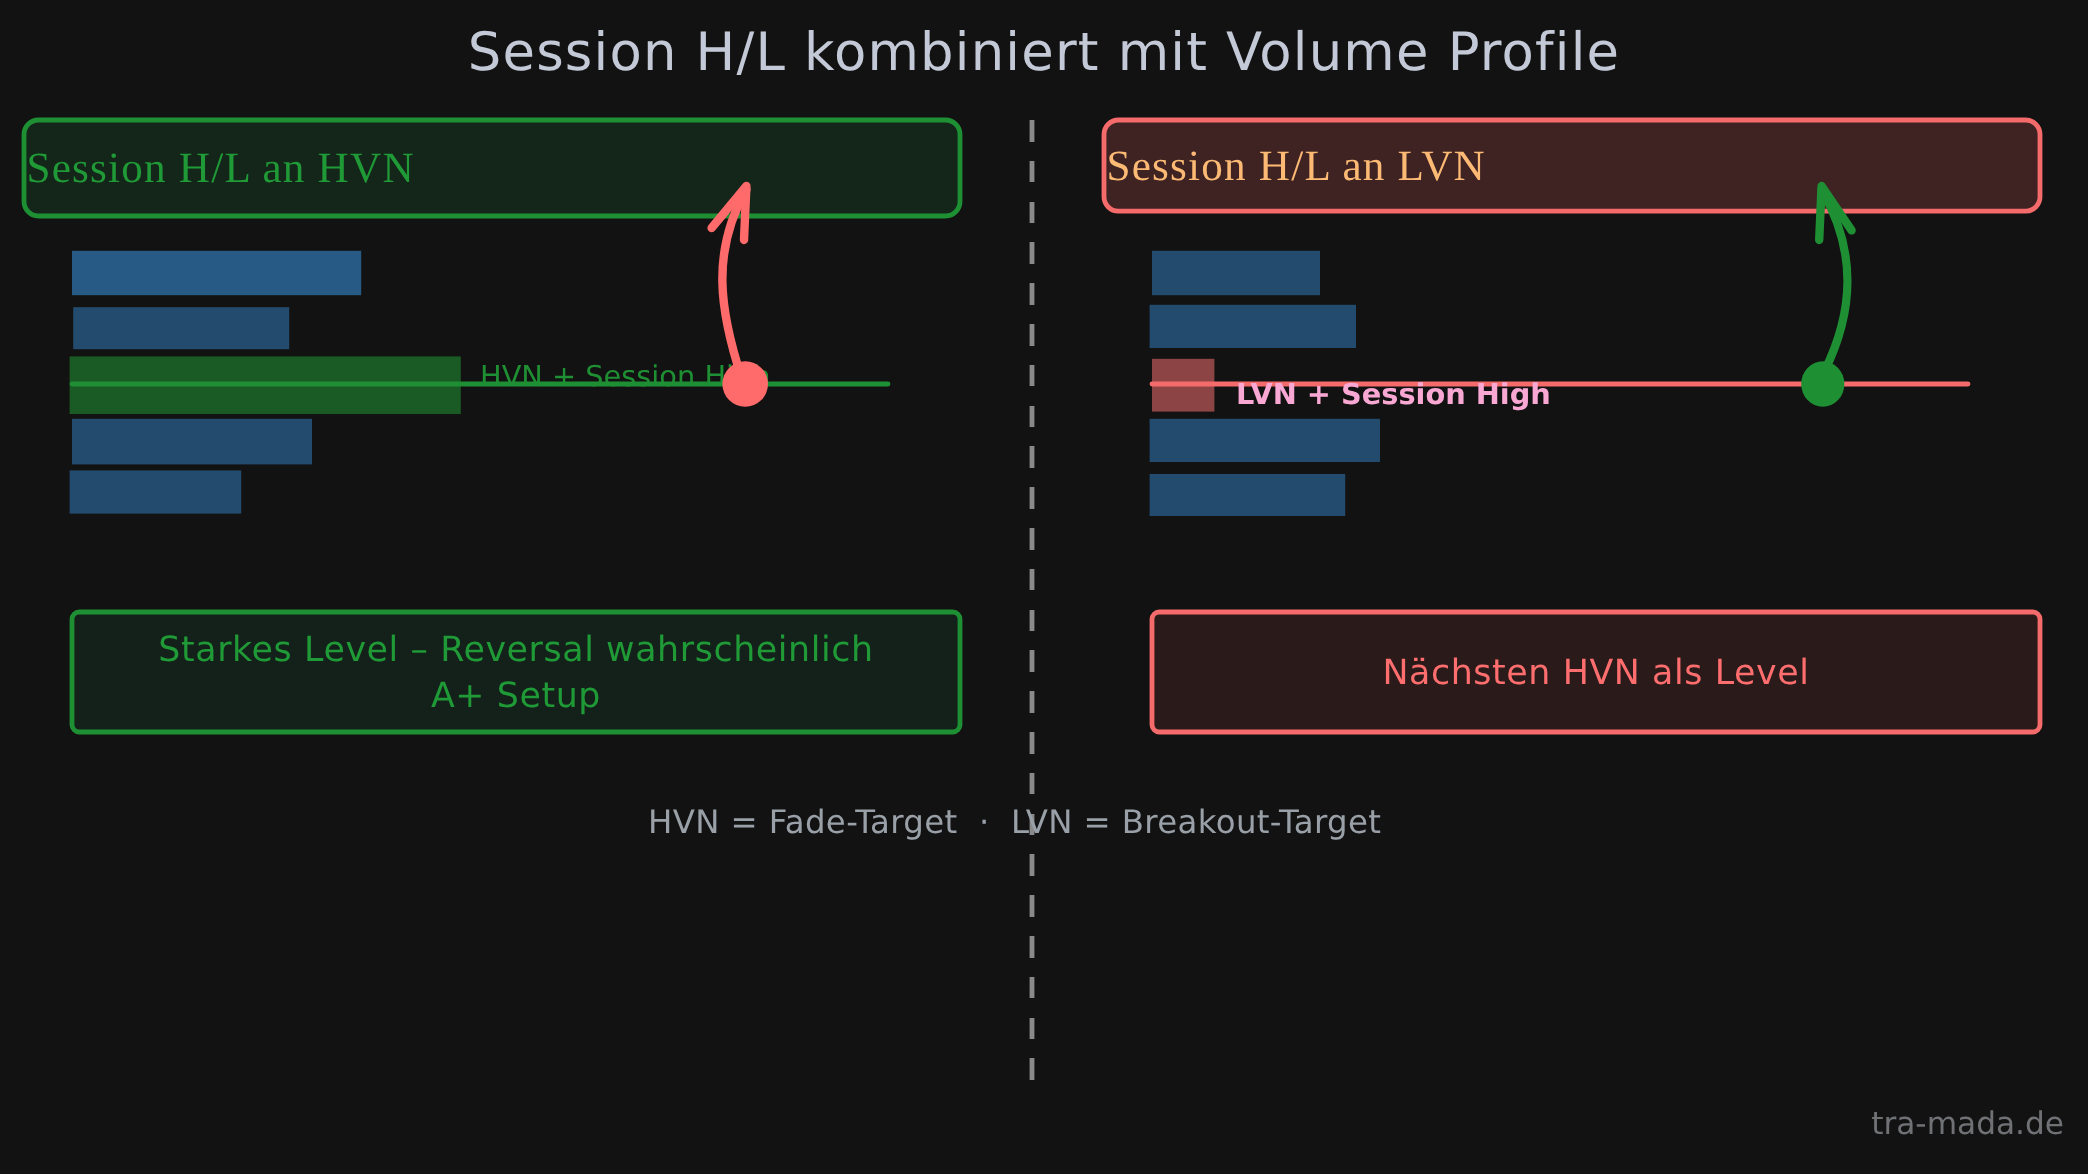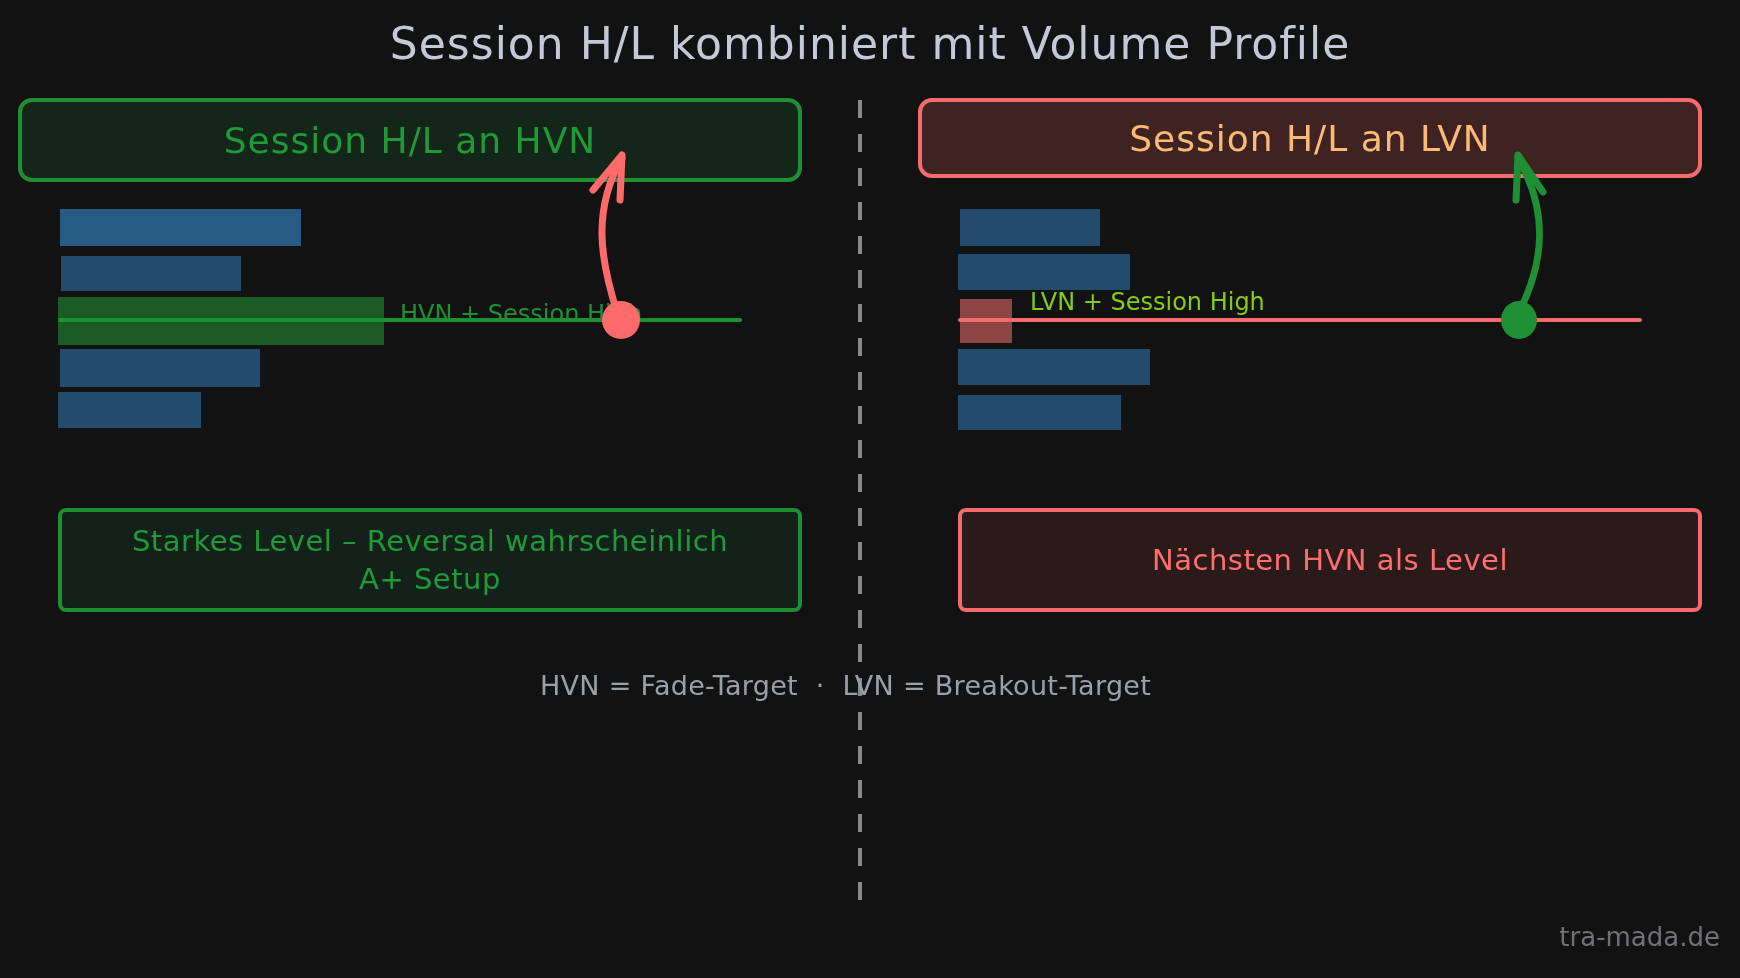--- a/index.html
+++ b/index.html
@@ -7,21 +7,21 @@
     width:1740px; height:978px; background:#121212; position:relative; overflow:hidden;
     font-family: "DejaVu Sans", sans-serif; color:#c9ced8;
   }
   .abs { position:absolute; }
   .title {
     left:0; width:1740px; top:18px; text-align:center; font-size:44px; color:#c3c9d6;
     letter-spacing:1px;
   }
   .hdr {
     box-sizing:border-box; border-radius:14px; border:4px solid; display:flex;
-    align-items:center; justify-content:center; font-size:36px; letter-spacing:1px;
+    align-items:center; font-size:36px; letter-spacing:1px;font-family:Liberation Serif, serif;
   }
   .hdr.green { left:18px; top:98px; width:784px; height:84px; background:#14261a; border-color:#1f8f34; color:#1f9a36; }
   .hdr.red { left:918px; top:98px; width:784px; height:80px; background:#3f2323; border-color:#f56b6b; color:#fdba74; }
   .bar { position:absolute; }
   .bar.blue { background:#234b6e; }
   .bar.blue.light { background:#275a84; }
   .bar.hvn { background:#1a5a24; }
   .bar.lvn { background:#8c4444; }
   .level-line { position:absolute; height:4px; border-radius:2px; }
   .lbl { position:absolute; font-size:24px; white-space:nowrap; }
@@ -68,21 +68,21 @@
 </div>
 
 <div>
   <div class="bar blue" style="left:960px;top:209px;width:140px;height:37px;"></div>
   <div class="bar blue" style="left:958px;top:254px;width:172px;height:36px;"></div>
   <div class="bar lvn" style="left:960px;top:299px;width:52px;height:44px;"></div>
   <div class="bar blue" style="left:958px;top:349px;width:192px;height:36px;"></div>
   <div class="bar blue" style="left:958px;top:395px;width:163px;height:35px;"></div>
 </div>
 <div class="level-line" style="left:958px;top:318px;width:684px;background:#f56b6b;"></div>
-<div class="lbl" style="left:1030px;top:288px;color:#84cc16;">LVN + Session High</div>
+<div class="lbl" style="left:1030px;top:315px;color:#f9a8d4;font-weight:bold;">LVN + Session High</div>
 
 <svg width="1740" height="978">
   <g>
     <path d="M 618 315 C 600 260, 592 210, 622 158" stroke="#ff6b6b" stroke-width="7" fill="none" stroke-linecap="round"></path>
     <path d="M 593 190 L 622 155 L 620 200" stroke="#ff6b6b" stroke-width="7" fill="none" stroke-linecap="round" stroke-linejoin="round"></path>
     <ellipse cx="621" cy="320" rx="19" ry="19" fill="#ff6b6b"></ellipse>
   </g>
   <g>
     <path d="M 1520 310 C 1545 260, 1548 210, 1518 158" stroke="#1f8f34" stroke-width="7" fill="none" stroke-linecap="round"></path>
     <path d="M 1516 200 L 1518 155 L 1543 192" stroke="#1f8f34" stroke-width="7" fill="none" stroke-linecap="round" stroke-linejoin="round"></path>

